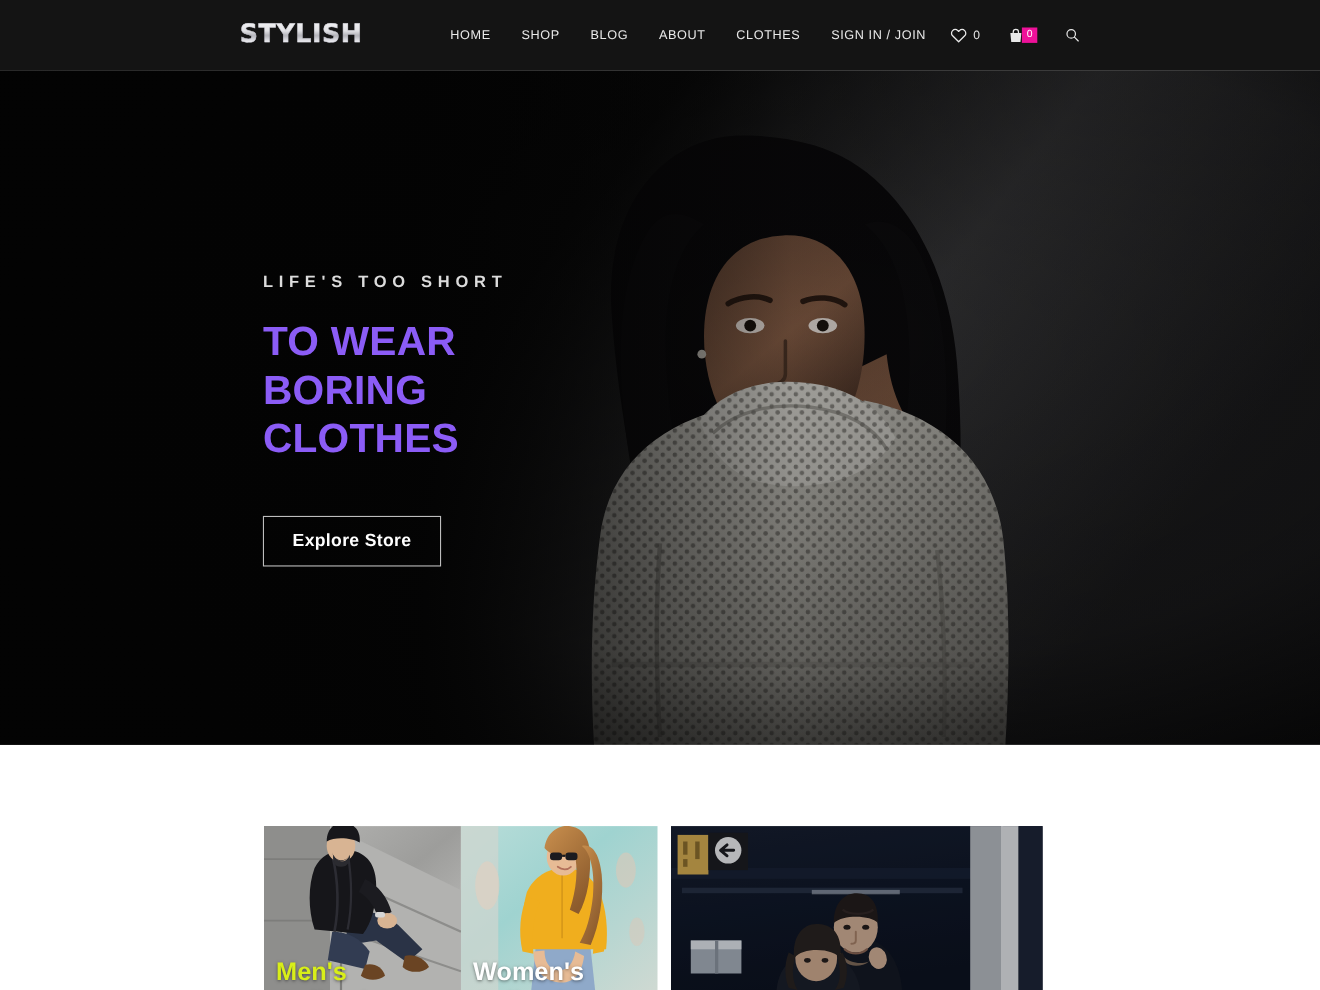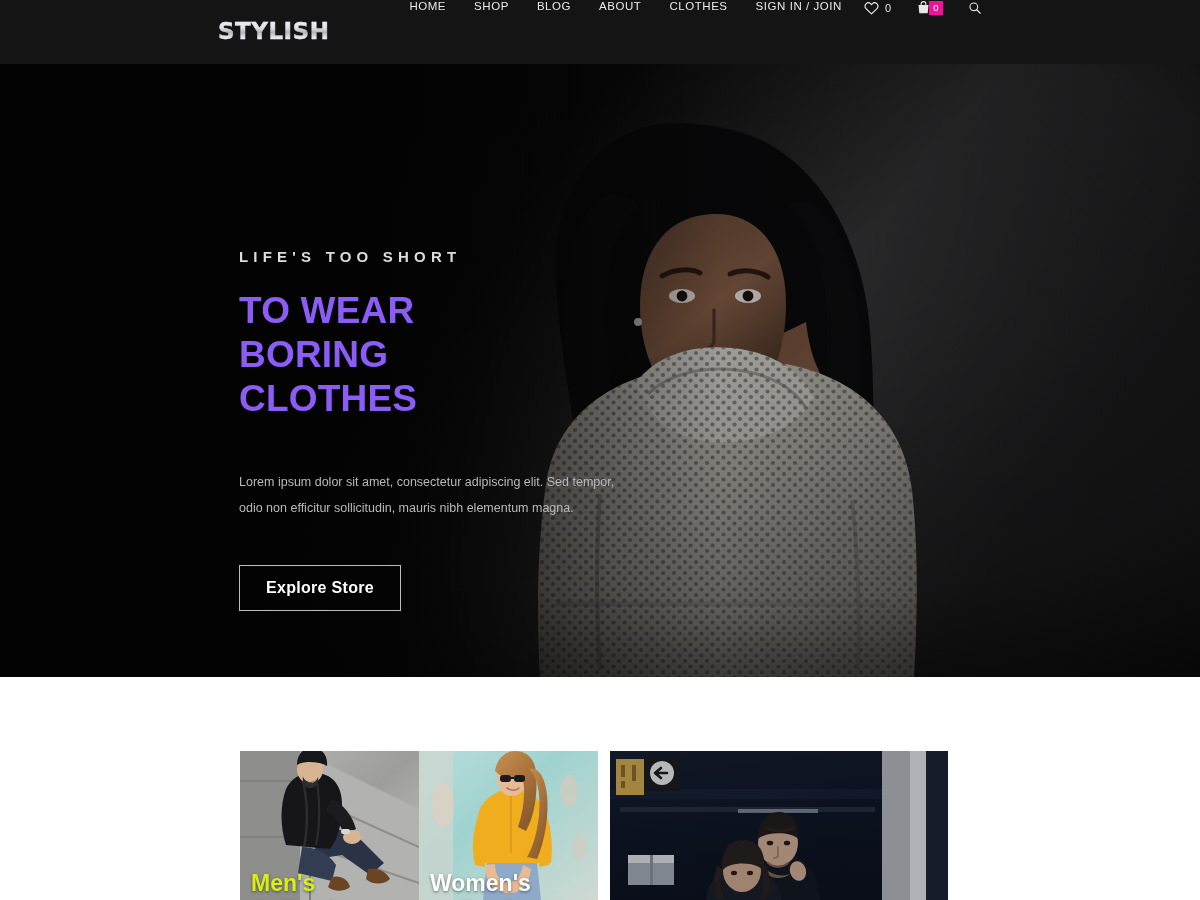--- a/index.html
+++ b/index.html
@@ -26,21 +26,21 @@
     background:linear-gradient(180deg,#f4f4f6 0%,#d9d9de 38%,#9a9aa2 55%,#e8e8ee 78%,#bcbcc4 100%);
     -webkit-background-clip:text; background-clip:text;
     color:transparent;
     -webkit-text-stroke:0.4px rgba(210,210,225,0.45);
     text-shadow:0 0 1px rgba(255,255,255,0.25);
     line-height:26px;
     white-space:nowrap;
   }
   .nav {
     position:absolute; right:0; top:0; height:64px;
-    display:flex; align-items:flex-start;
+    display:flex; align-items:center;
     padding-right:218px;
   }
   .nav-link {
     color:#e9e9e9; font-size:11.5px; letter-spacing:0.55px;
     text-decoration:none; margin-right:28px; white-space:nowrap;
     cursor:pointer;
   }
   .nav-link:last-of-type { margin-right:0; }
   .nav-icons { display:flex; align-items:center; margin-left:22px; }
   .icon-wrap { display:flex; align-items:center; margin-right:25px; cursor:pointer; position:relative; }
@@ -242,21 +242,20 @@
       <path d="M556 540h330" stroke="rgba(120,118,112,0.35)" stroke-width="5" fill="none"></path>
 
       <rect width="1200" height="613" fill="url(#vign)"></rect>
     </svg>
 
     <div class="hero-overlay"></div>
 
     <div class="hero-content">
       <div class="eyebrow">LIFE'S TOO SHORT</div>
       <h1 class="headline">TO WEAR BORING CLOTHES</h1>
-      <p class="hero-para">Lorem ipsum dolor sit amet, consectetur adipiscing elit. Sed tempor, odio non efficitur sollicitudin, mauris nibh elementum magna.</p>
       <button class="explore-btn">Explore Store</button>
     </div>
   </section>
 
   <div class="cards">
 
     <div class="card card-duo">
 
       <div class="card-half">
         <svg width="179" height="149" viewBox="0 0 179 149" preserveAspectRatio="xMidYMid slice">

